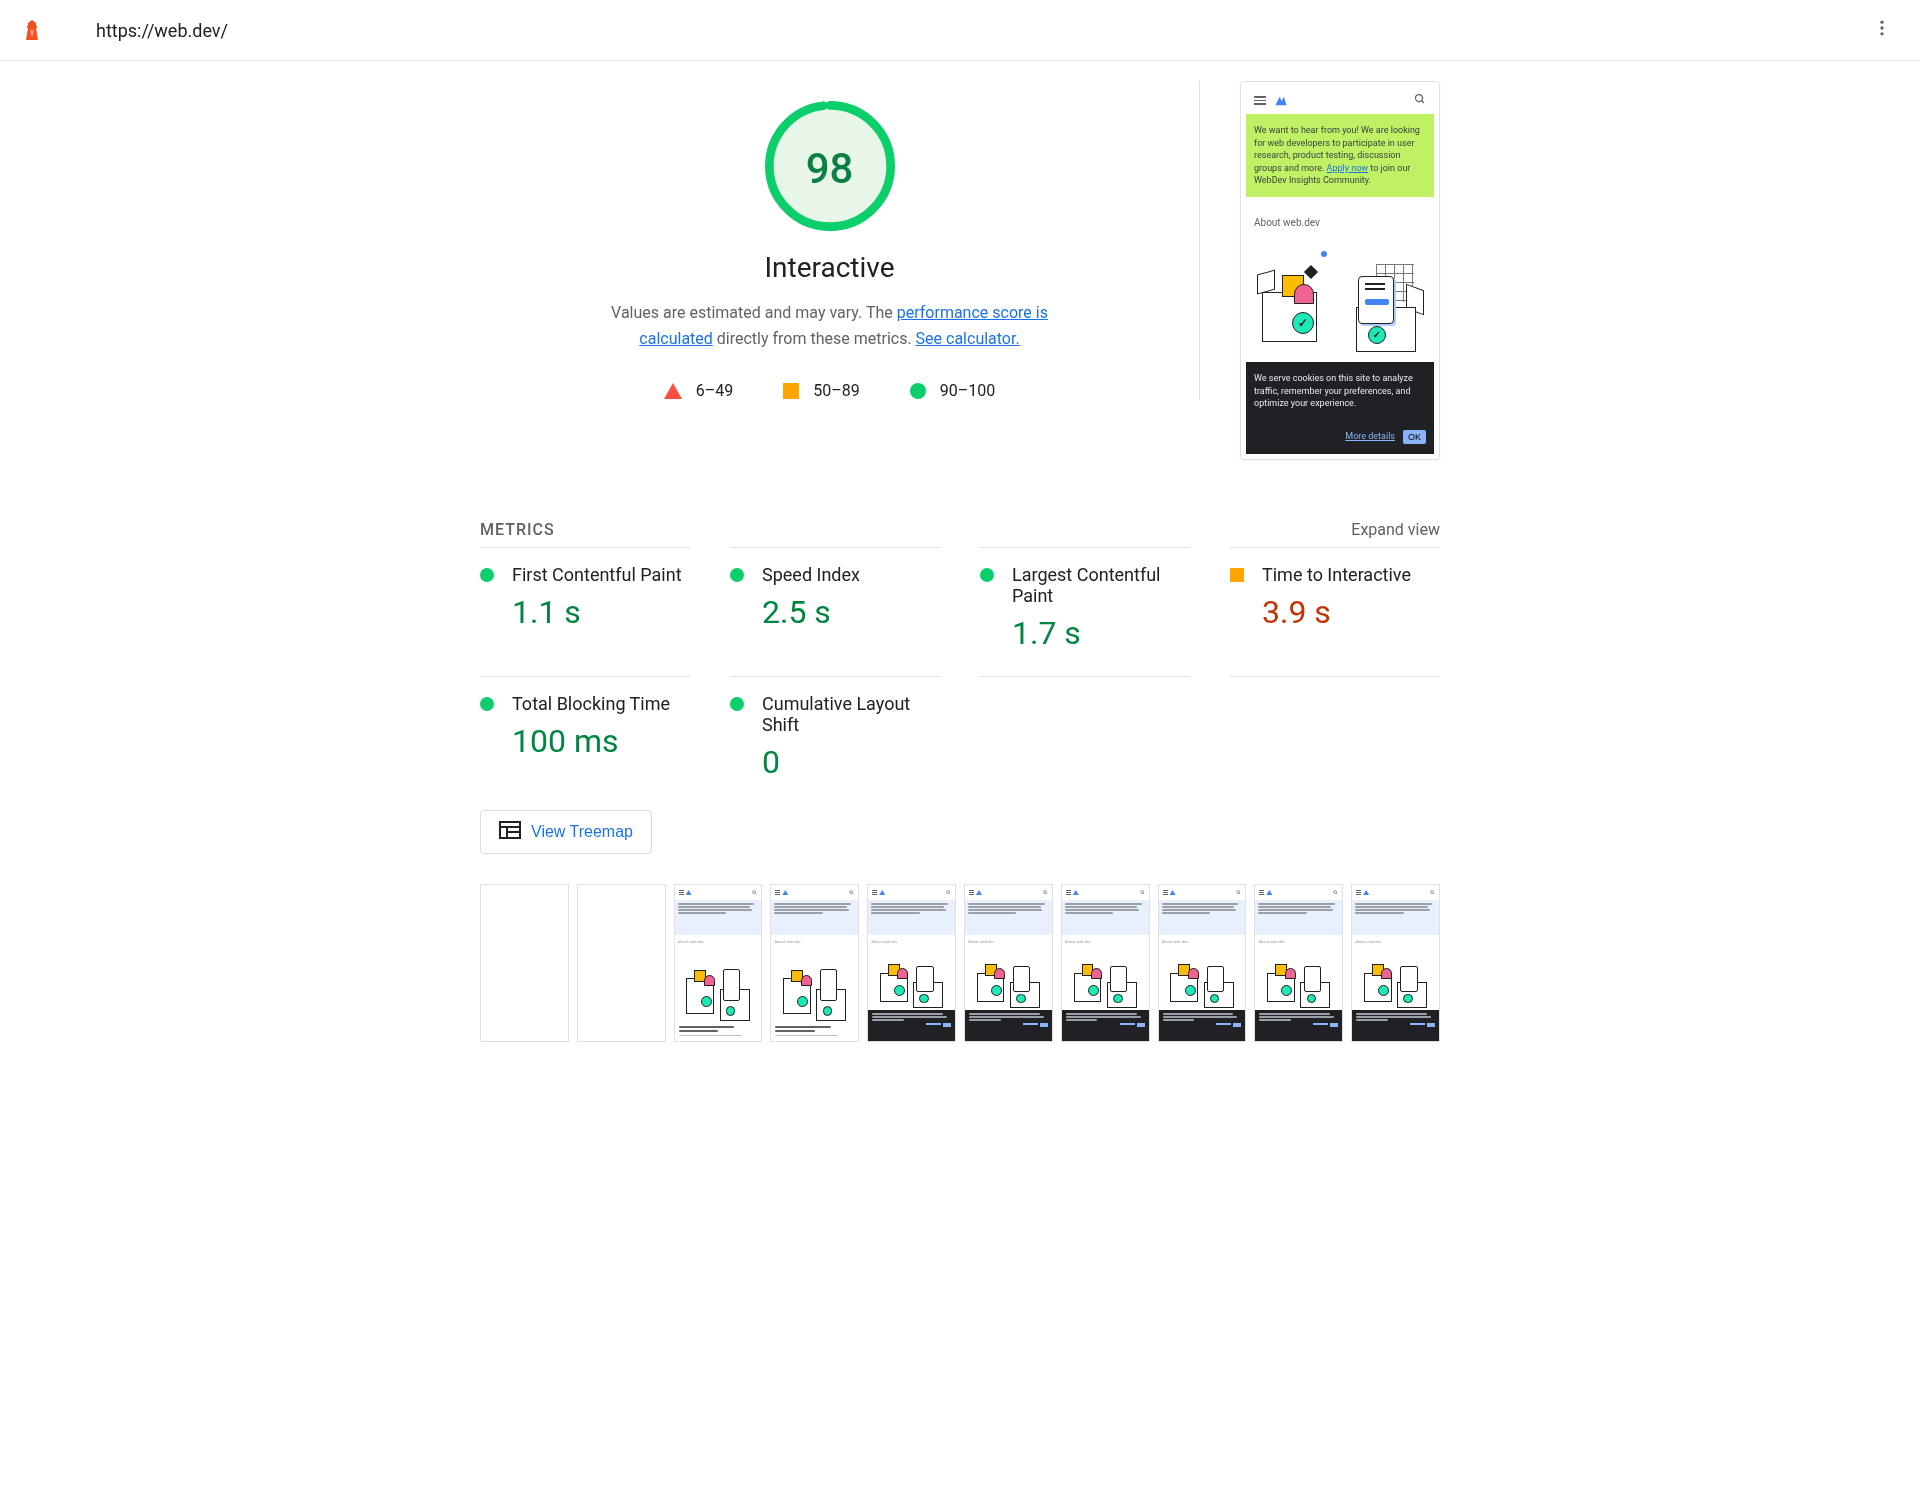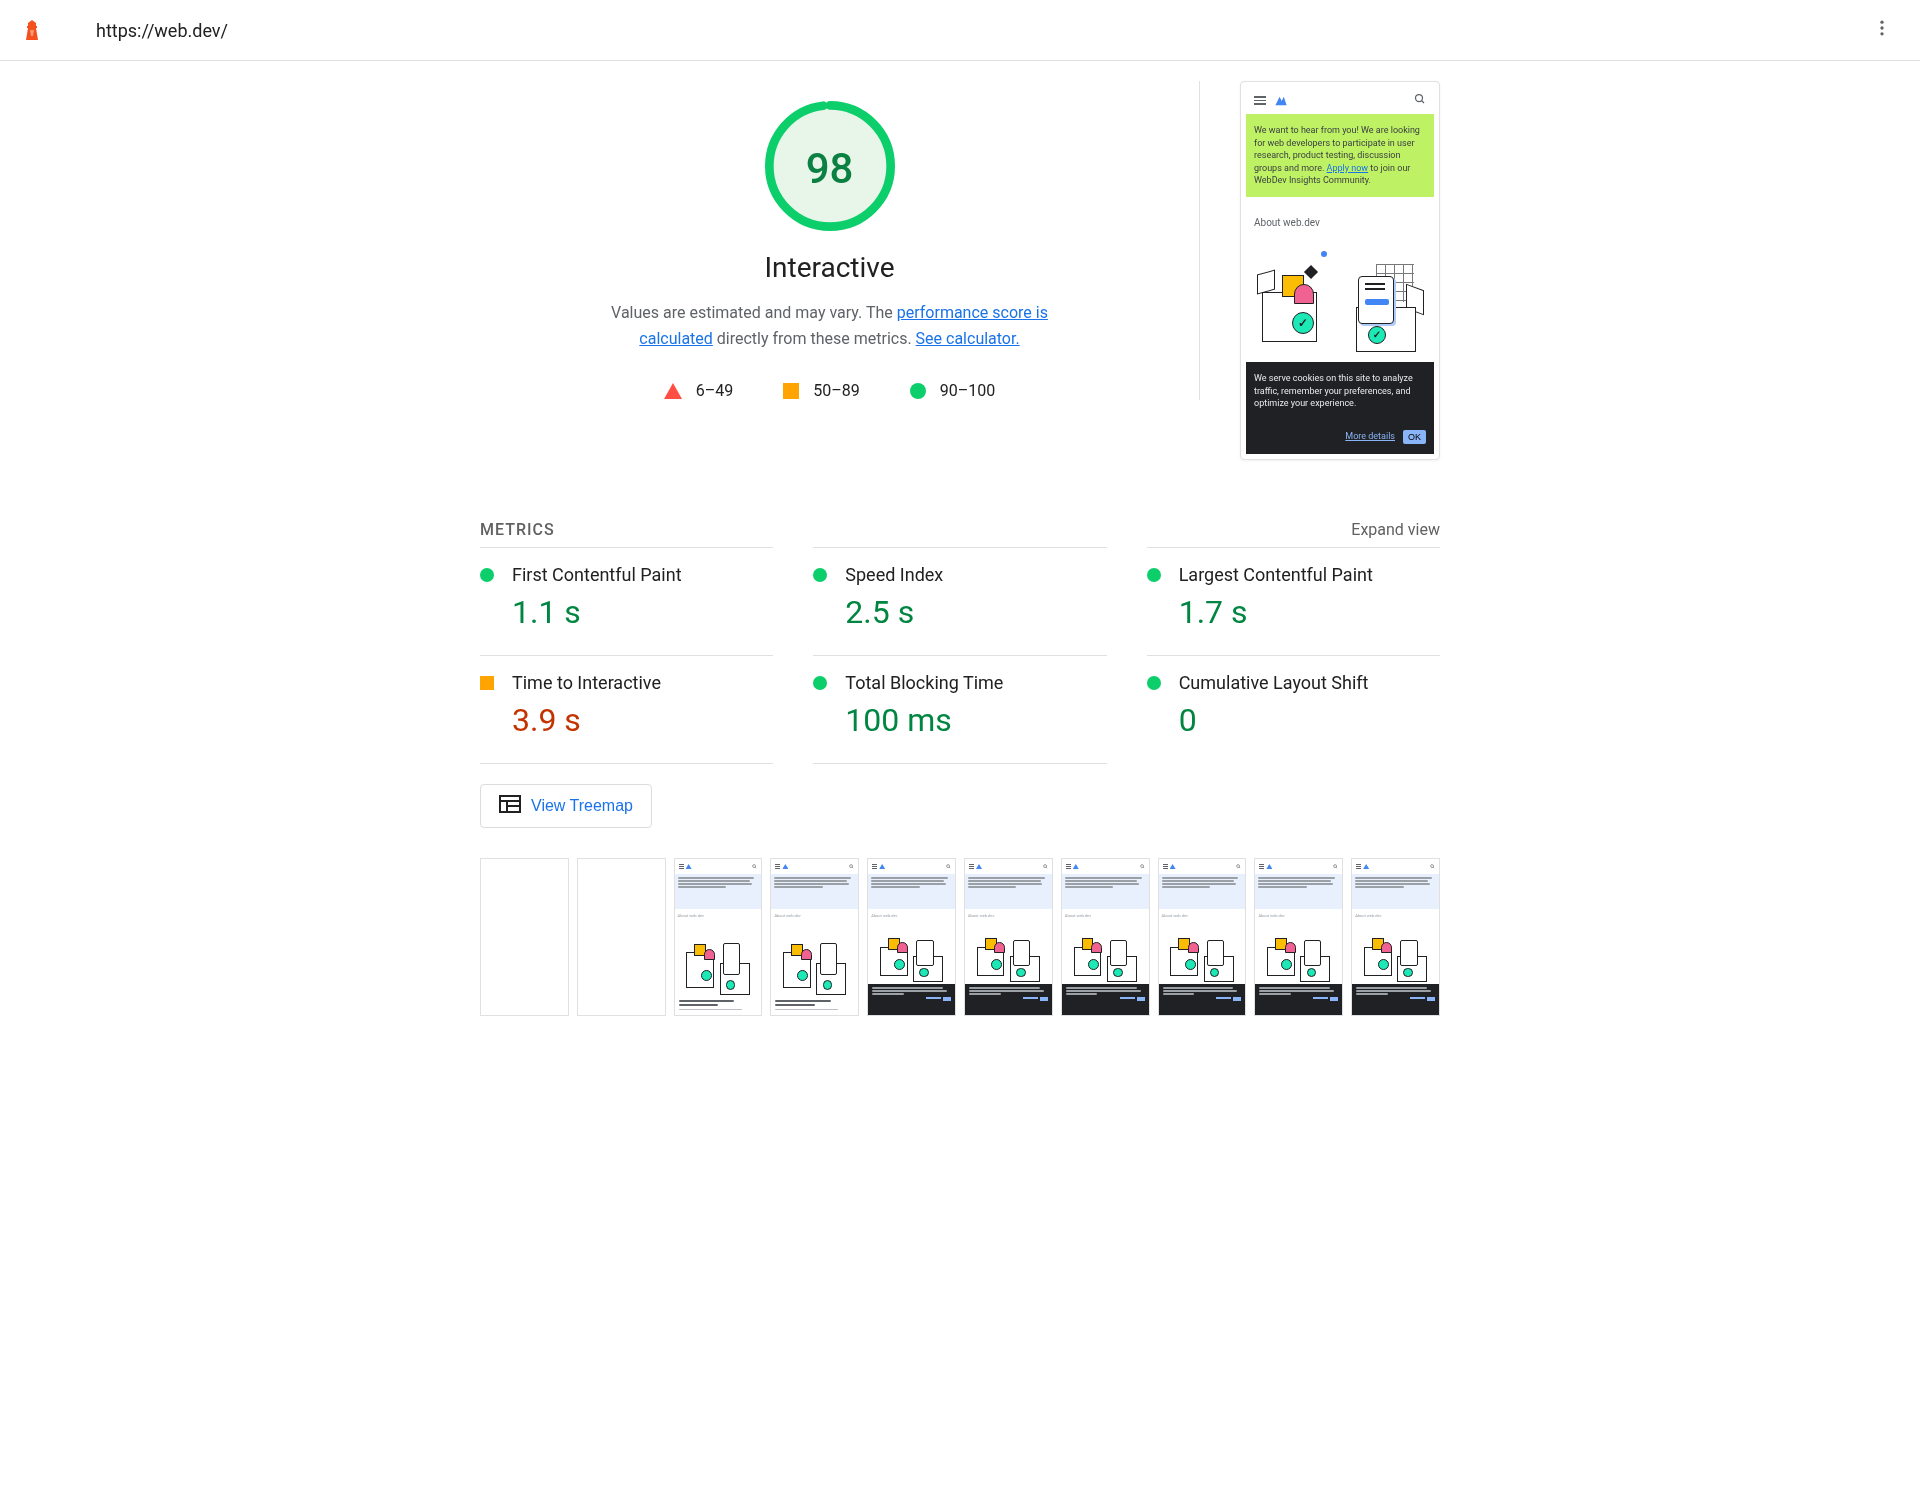--- a/index.html
+++ b/index.html
@@ -42,33 +42,33 @@
     .preview-illustration { height: 110px; position: relative; }
     .preview-cookie { background: #202124; padding: 10px 8px; font-size: 9px; color: #e8eaed; line-height: 1.4; }
     .preview-cookie-actions { display: flex; justify-content: flex-end; align-items: center; gap: 8px; margin-top: 20px; }
     .preview-cookie-actions a { color: #8ab4f8; text-decoration: underline; font-size: 9px; }
     .preview-cookie-actions button { background: #8ab4f8; border: none; padding: 2px 5px; font-size: 9px; border-radius: 2px; }
     
     .metrics-header { display: flex; justify-content: space-between; align-items: center; margin-bottom: 8px; }
     .metrics-title { font-size: 16px; color: #616161; letter-spacing: 1px; font-weight: 500; }
     .expand-view { font-size: 16px; color: #616161; cursor: pointer; }
     
-    .metrics-grid { display: grid; grid-template-columns: 1fr 1fr 1fr; gap: 0 40px; }
+    .metrics-grid { display: grid; grid-template-columns: 1fr 1fr 1fr 1fr; gap: 0 40px; }
     .metric { border-top: 1px solid #e0e0e0; padding: 16px 0 24px; display: flex; gap: 18px; }
     .metric-indicator { flex-shrink: 0; margin-top: 4px; }
     .metric-indicator.pass { width: 14px; height: 14px; background: #0cce6b; border-radius: 50%; }
     .metric-indicator.average { width: 14px; height: 14px; background: #ffa400; }
     .metric-body { flex: 1; }
     .metric-name { font-size: 18px; color: #212121; margin-bottom: 8px; }
     .metric-value { font-size: 32px; font-weight: 400; }
     .metric-value.pass { color: #018642; }
     .metric-value.average { color: #c33300; }
     .metrics-bottom-border { border-top: 1px solid #e0e0e0; grid-column: span 1; }
     
-    .treemap-button { display: inline-flex; align-items: center; gap: 10px; border: 1px solid #dadce0; border-radius: 4px; padding: 10px 18px; font-size: 16px; color: #1a73e8; background: #fff; cursor: pointer; margin-top: 20px; }
+    .treemap-button { display: inline-flex; align-items: center; gap: 10px; border: 1px solid #dadce0; border-radius: 4px; padding: 10px 18px; font-size: 16px; color: #1a73e8; background: #fff; cursor: pointer; margin-top: 5px; }
     .treemap-icon { display: inline-block; }
     
     .filmstrip { display: flex; gap: 8px; margin-top: 30px; }
     .filmstrip-frame { flex: 1; border: 1px solid #e0e0e0; aspect-ratio: 0.56; background: #fff; overflow: hidden; font-size: 4px; }
     .filmstrip-frame.blank { background: #fff; }
     
     
     .illus { position: relative; width: 100%; height: 100%; }
     .illus-box1 { position: absolute; left: 8px; bottom: 10px; width: 55px; height: 50px; border: 1.5px solid #202124; background: #fff; }
     .illus-flap1 { position: absolute; left: 3px; bottom: 60px; width: 18px; height: 20px; border: 1.5px solid #202124; background: #fff; transform: skewY(-15deg); }

